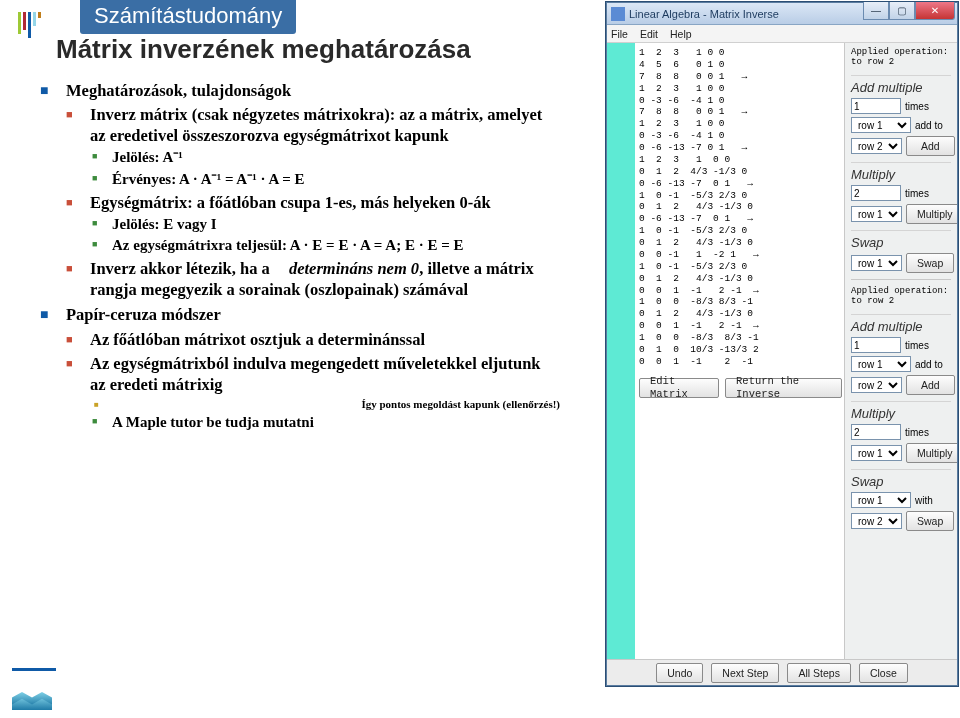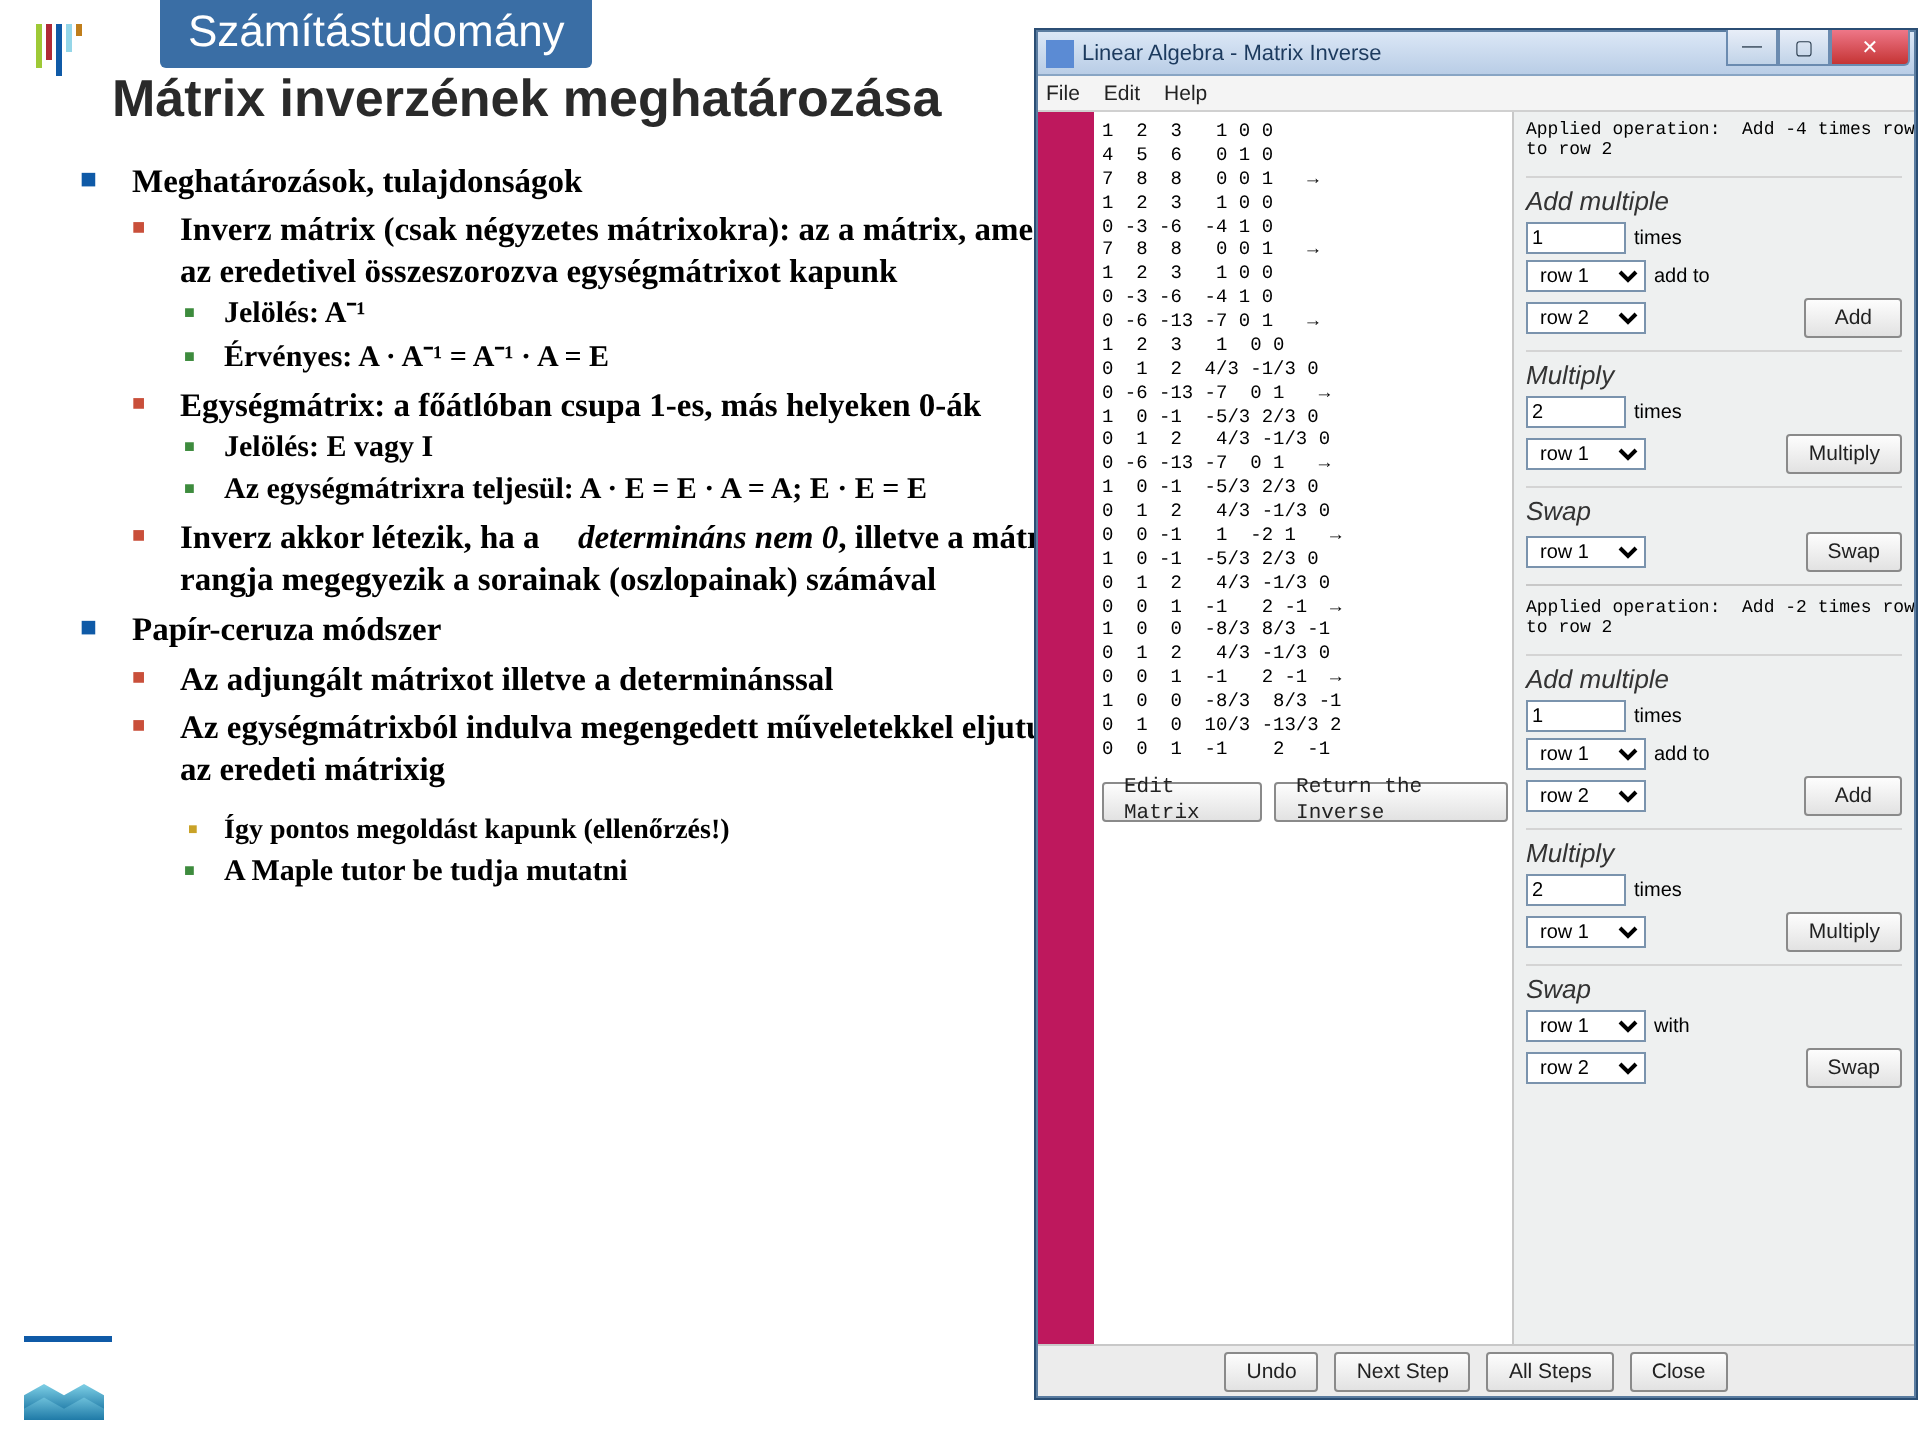--- a/index.html
+++ b/index.html
@@ -74,34 +74,34 @@
   ul { list-style: none; margin: 0; padding: 0; }
   .l1 > li { position: relative; padding-left: 26px; margin-bottom: 4px; }
   .l1 > li::before { content: "■"; position: absolute; left: 0; top: 2px; color: #0f5aa7; font-size: 14px; }
   .l2 { margin-top: 2px; }
   .l2 > li { position: relative; padding-left: 24px; margin-top: 3px; }
   .l2 > li::before { content: "■"; position: absolute; left: 0; top: 3px; color: #c94f3a; font-size: 11px; }
   .l3 { margin-top: 2px; }
   .l3 > li { position: relative; padding-left: 22px; margin-top: 2px; font-size: 15px; }
   .l3 > li::before { content: "■"; position: absolute; left: 2px; top: 3px; color: #3d8b3d; font-size: 9px; }
   .l4 { margin-top: 2px; }
-  .l4 > li { position: relative; padding-left: 22px; margin-top: 12px; font-size: 14px; }
+  .l4 > li { position: relative; padding-left: 22px; margin-top: 2px; font-size: 11px; text-align: right; }
   .l4 > li::before { content: "■"; position: absolute; left: 4px; top: 3px; color: #c9a227; font-size: 8px; }
   .italic { font-style: italic; margin-left: 15px; }
 
   
   .app-window {
     position: absolute;
     right: 2px;
-    top: 15px;
-    width: 440px;
+    top: 2px;
+    width: 352px;
     height: 684px;
     font-family: "Segoe UI", Arial, sans-serif;
     font-size: 10px;
-    background: #be185d;
+    background: #5eead4;
     border: 1px solid #5a7ca0;
     box-shadow: 0 0 0 1px #2b4e74;
   }
   .titlebar {
     height: 22px;
     background: linear-gradient(#dbe7f6, #b9cde6);
     border-bottom: 1px solid #88a5c4;
     display: flex;
     align-items: center;
     padding: 0 4px;
@@ -172,21 +172,21 @@
           </ul>
         </li>
         <li>
           <span>Inverz akkor létezik, ha a </span><span class="italic">determináns nem 0</span><span>, illetve a mátrix rangja megegyezik a sorainak (oszlopainak) számával</span>
         </li>
       </ul>
     </li>
     <li>
       <span>Papír-ceruza módszer</span>
       <ul class="l2">
-        <li><span>Az adjungált mátrixot illetve a determinánssal</span></li>
+        <li><span>Az főátlóban mátrixot osztjuk a determinánssal</span></li>
         <li><span>Az egységmátrixból indulva megengedett műveletekkel eljutunk az eredeti mátrixig</span>
           <ul class="l4">
             <li><span>Így pontos megoldást kapunk (ellenőrzés!)</span></li>
           </ul>
           <ul class="l3">
             <li><span>A Maple tutor be tudja mutatni</span></li>
           </ul>
         </li>
       </ul>
     </li>

